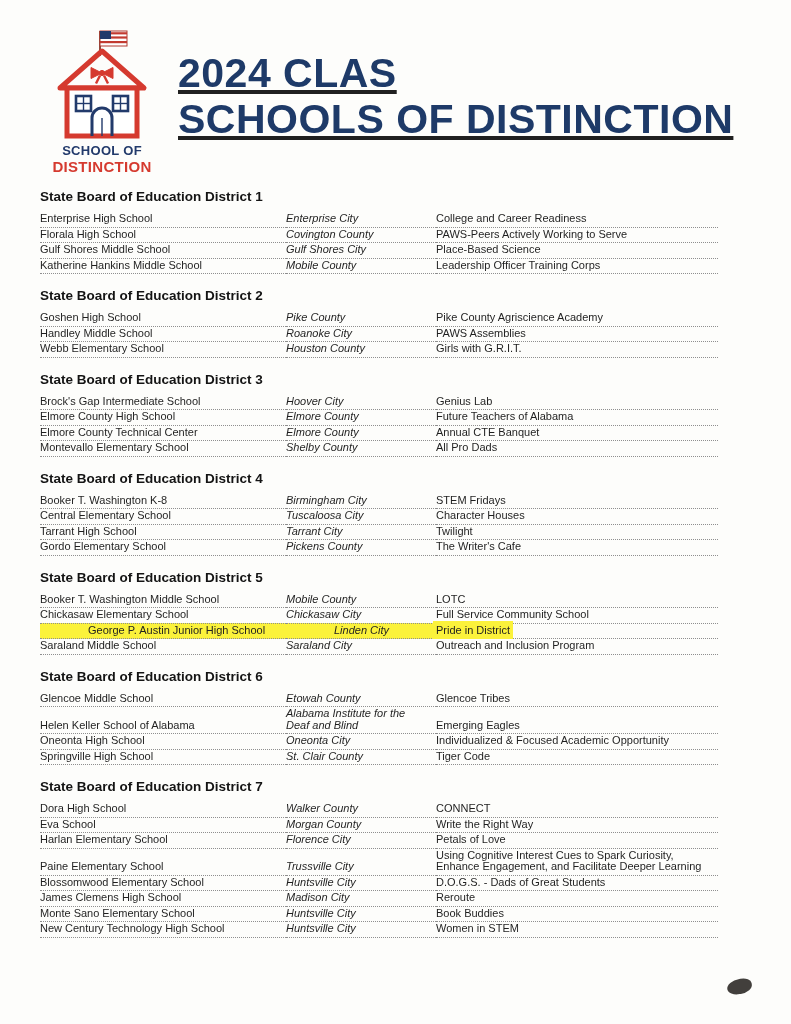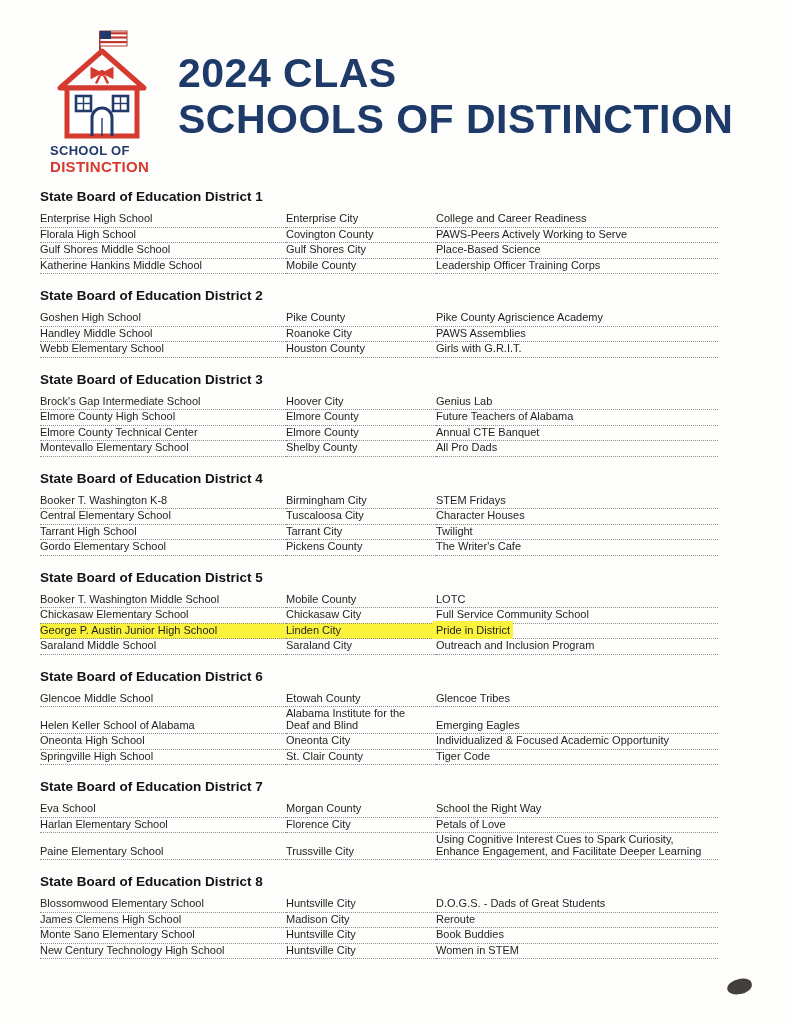--- a/index.html
+++ b/index.html
@@ -15,25 +15,25 @@
   :root {
     --title-navy: #1e3a68;
     --logo-red: #d53a2f;
     --logo-blue: #223a6b;
     --highlight-yellow: #fbf23b;
   }
   .page { padding: 28px 38px 0 40px; position: relative; }
 
   
   .header { display: flex; align-items: flex-start; }
-  .logo { width: 104px; margin-left: 10px; flex: 0 0 auto; }
+  .logo { width: 104px; margin-left: 10px; flex: 0 0 auto; text-align: center; }
   .logo svg { display: block; margin: 0 auto; }
   .logo-line1 { font-size: 13px; font-weight: bold; color: var(--logo-blue); letter-spacing: .3px; margin-top: 1px; }
   .logo-line2 { font-size: 15px; font-weight: bold; color: var(--logo-red); letter-spacing: .3px; }
-  .title { margin: 22px 0 0 24px; }
+  .title { margin: 22px 0 0 24px; text-decoration: underline; }
   .title .line {
     font-weight: bold;
     font-size: 41px;
     line-height: 46px;
     color: var(--title-navy);
     letter-spacing: .5px;
     white-space: nowrap;
   }
 
   
@@ -44,23 +44,23 @@
   }
   table.school-table { border-collapse: collapse; width: 678px; table-layout: fixed; }
   table.school-table td {
     font-size: 11px; line-height: 11.5px; color: #1f1f1f;
     vertical-align: bottom;
     padding: 1px 4px 2px 0;
     border-bottom: 1px dotted #8f8f8f;
     white-space: pre-line;
   }
   td.col-school { width: 246px; }
-  td.col-system { width: 150px; }
+  td.col-system { width: 150px; font-style: italic; }
   tr.highlight td.col-school,
-  tr.highlight td.col-system { background: var(--highlight-yellow); }
+  tr.highlight td.col-system { background: var(--highlight-yellow); padding-left: 48px; }
   .hl-text { background: var(--highlight-yellow); box-shadow: 0 0 0 3px var(--highlight-yellow); }
 
   
   .artifact {
     position: absolute; left: 727px; top: 979px;
     width: 25px; height: 15px;
     background: #2e2a27;
     border-radius: 60% 45% 55% 50%;
     transform: rotate(-10deg);
     opacity: .9;
@@ -280,40 +280,44 @@
               <td class="col-program">Tiger Code</td>
             </tr>
           </tbody>
         </table>
       </section>
       <section class="district">
         <h2 class="district-heading">State Board of Education District 7</h2>
         <table class="school-table">
           <tbody>
             <tr>
+              <td class="col-school">Dora High School</td>
+              <td class="col-system">Walker County</td>
+              <td class="col-program">CONNECT</td>
+            </tr>
+            <tr>
               <td class="col-school">Eva School</td>
               <td class="col-system">Morgan County</td>
-              <td class="col-program">School the Right Way</td>
+              <td class="col-program">Write the Right Way</td>
             </tr>
             <tr>
               <td class="col-school">Harlan Elementary School</td>
               <td class="col-system">Florence City</td>
               <td class="col-program">Petals of Love</td>
             </tr>
             <tr>
               <td class="col-school">Paine Elementary School</td>
               <td class="col-system">Trussville City</td>
               <td class="col-program">Using Cognitive Interest Cues to Spark Curiosity,
 Enhance Engagement, and Facilitate Deeper Learning</td>
             </tr>
           </tbody>
         </table>
       </section>
       <section class="district">
-        <h2 class="district-heading">State Board of Education District 8</h2>
         <table class="school-table">
           <tbody>
             <tr>
               <td class="col-school">Blossomwood Elementary School</td>
               <td class="col-system">Huntsville City</td>
               <td class="col-program">D.O.G.S. - Dads of Great Students</td>
             </tr>
             <tr>
               <td class="col-school">James Clemens High School</td>
               <td class="col-system">Madison City</td>

